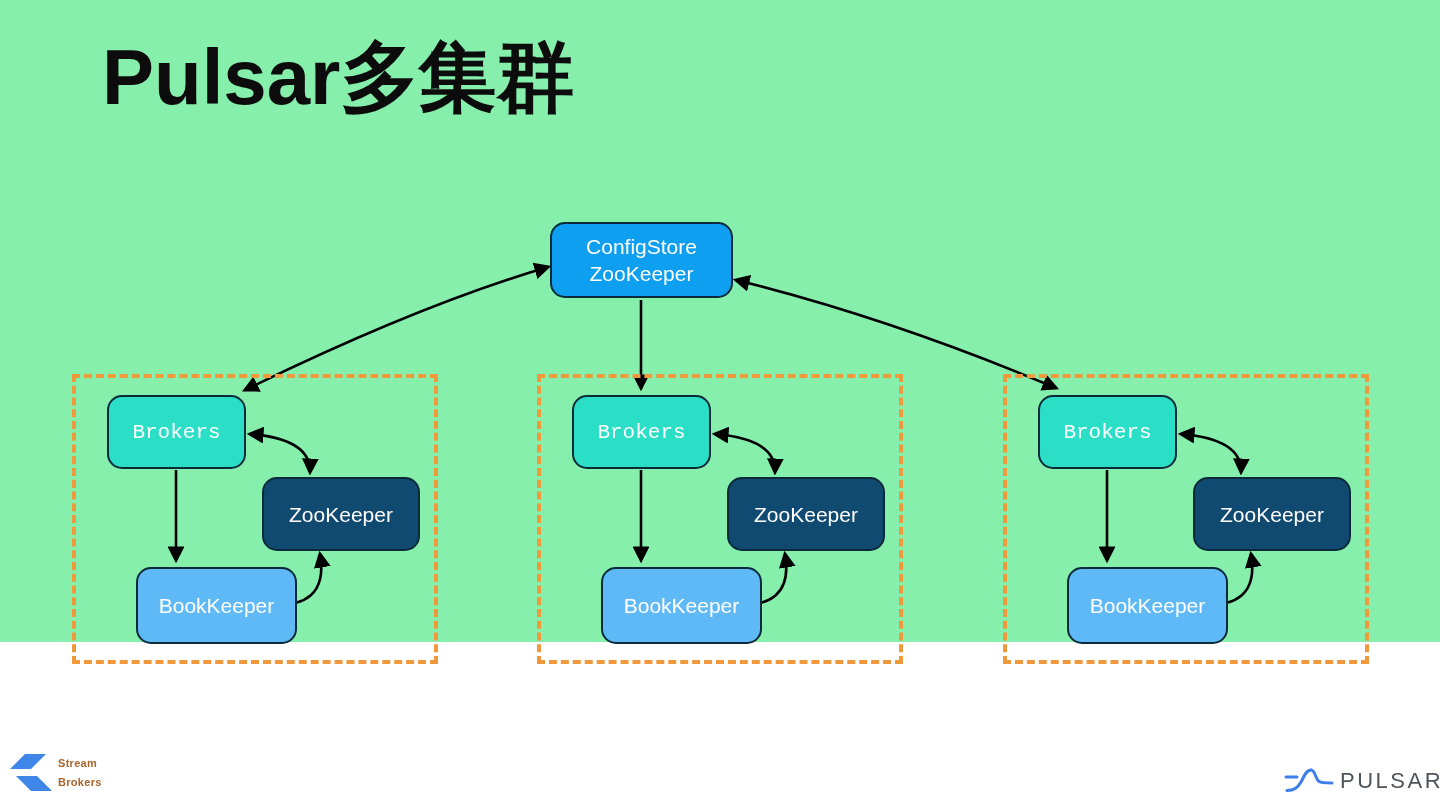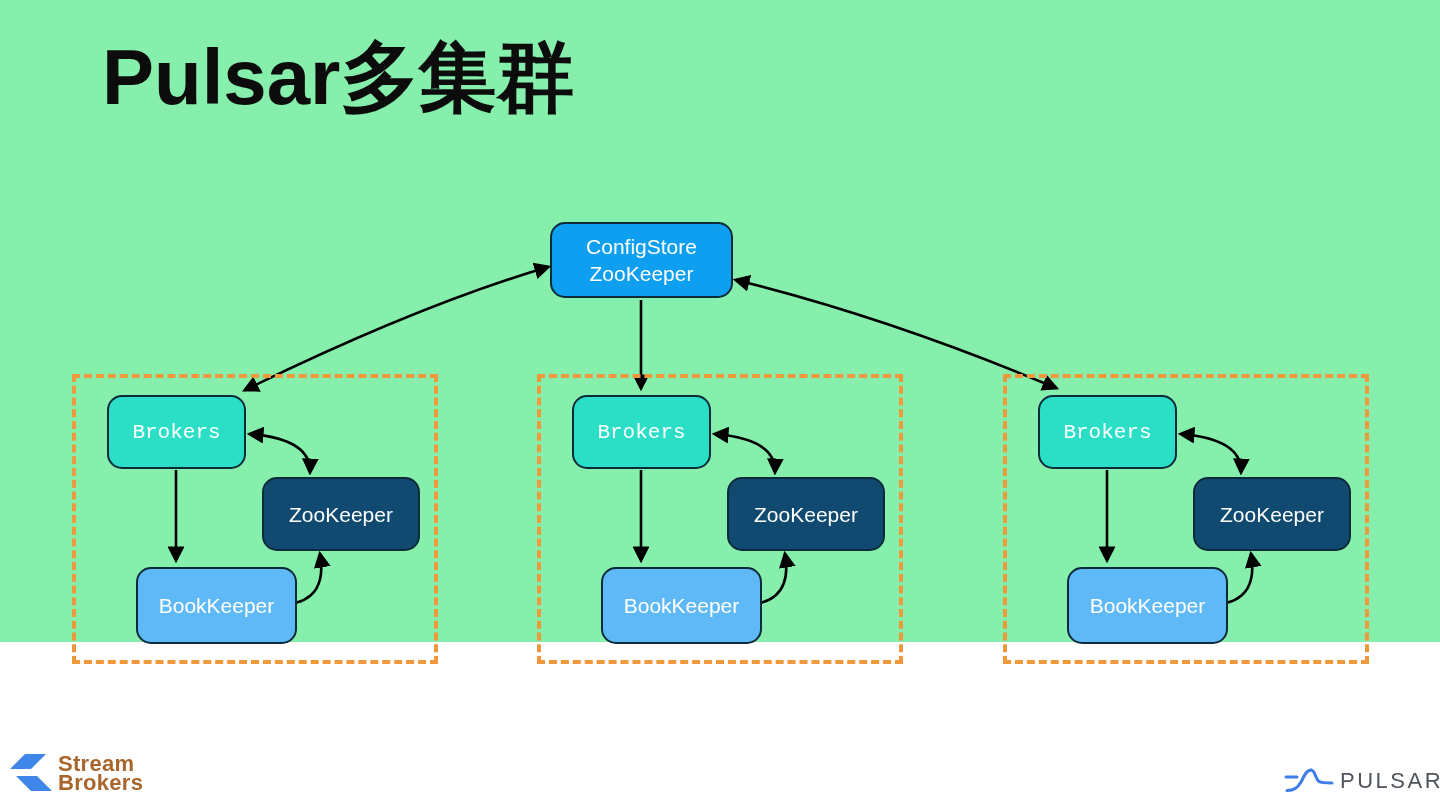--- a/index.html
+++ b/index.html
@@ -51,21 +51,21 @@
   .cluster svg.cl-overlay{position:absolute;left:-4px;top:-4px;width:366px;height:290px;pointer-events:none;}
 
   
   .node-brokers{left:31px;top:17px;width:139px;height:74px;background:var(--brokers);font-family:Liberation Mono, monospace;}
   .node-zookeeper{left:186px;top:99px;width:158px;height:74px;background:var(--zookeeper);}
   .node-bookkeeper{left:20px;top:189px;width:161px;height:77px;background:var(--bookkeeper);margin-left:40px;}
 
   .footer-logo{position:absolute;display:flex;align-items:center;}
   .sn-logo{left:8px;top:751px;gap:4px;}
   .sn-text{display:flex;flex-direction:column;color:var(--streamnative-text);
-    font-weight:700;font-size:22px;line-height:19px;letter-spacing:.3px;}
+    font-weight:700;font-size:11px;line-height:19px;letter-spacing:.3px;}
   .pulsar-logo{left:1284px;top:763px;gap:6px;}
   .pulsar-text{color:var(--pulsar-text);font-size:22px;font-weight:500;letter-spacing:2.5px;}
 </style>
 </head>
 <body>
 
 <div class="stage">
 
   <h1 class="page-title">Pulsar多集群</h1>
 

